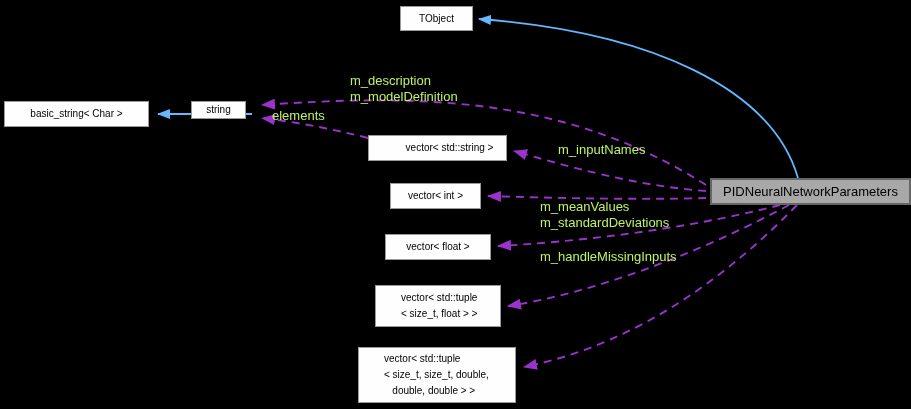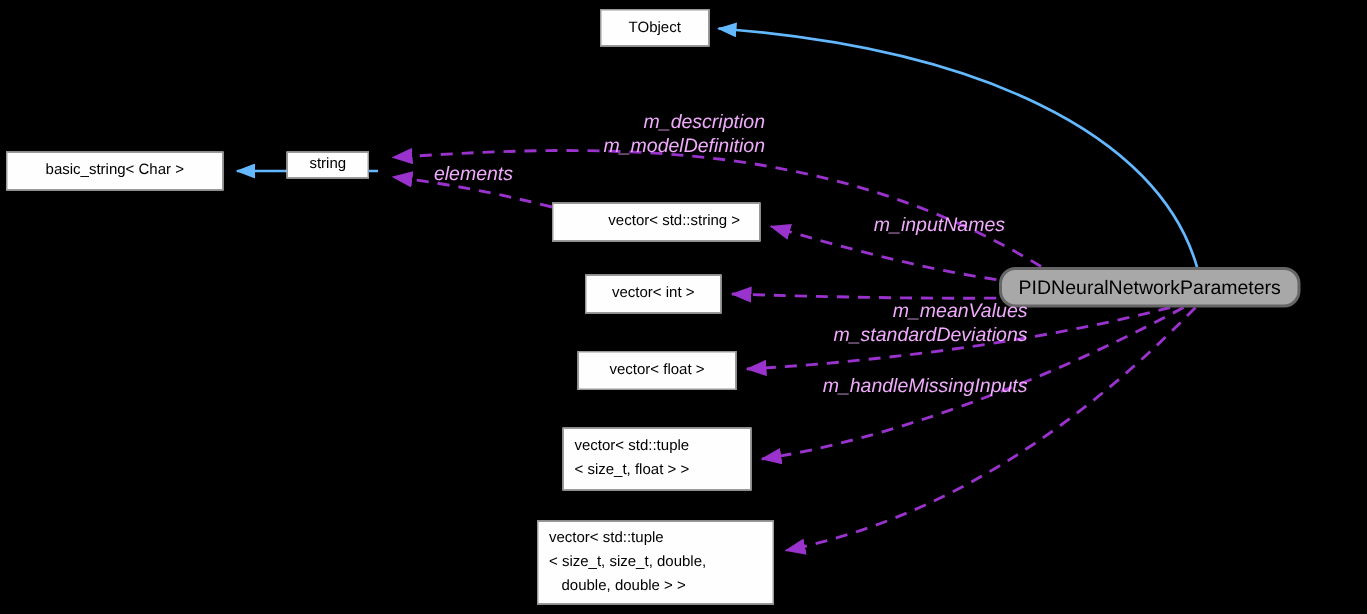--- a/index.html
+++ b/index.html
@@ -7,27 +7,27 @@
     position:relative;width:911px;height:409px;background:#000000;
     font-family:"Liberation Sans","DejaVu Sans",sans-serif;overflow:hidden;
   }
   #edges{position:absolute;left:0;top:0;pointer-events:none;}
   .node{
     position:absolute;background:#fefefe;border:1px solid #9a9a9a;
     color:#000;font-size:10px;line-height:16px;white-space:pre;
     display:flex;align-items:center;justify-content:center;text-align:center;
     box-sizing:border-box;cursor:pointer;
   }
-  .node.multiline{justify-content:flex-start;text-align:left;padding-left:7px;}
+  .node.multiline{justify-content:flex-start;text-align:left;padding-left:25px;}
   .node.main{
     background:#a8a8a8;border:2px solid #666666;font-size:13px;color:#000;
   }
   .edge-label{
-    position:absolute;color:#f0abfc;font-size:13px;line-height:15.5px;
-    text-align:right;white-space:pre;pointer-events:none;font-style:italic;
+    position:absolute;color:#bef264;font-size:13px;line-height:15.5px;
+    text-align:left;white-space:pre;pointer-events:none;
   }
 </style>
 </head>
 <body>
 
 <div id="canvas">
 
   <svg id="edges" width="911" height="409" viewBox="0 0 911 409">
     <defs>
       <marker id="arrow-blue" markerWidth="14" markerHeight="10" refX="12" refY="5" orient="auto" markerUnits="userSpaceOnUse">
@@ -62,21 +62,21 @@
 
   <div class="node" style="left:385px;top:234px;width:106px;height:26px;">vector&lt; float &gt;</div>
 
   <div class="node multiline" style="left:375px;top:285px;width:126px;height:42px;">vector&lt; std::tuple
 &lt; size_t, float &gt; &gt;</div>
 
   <div class="node multiline" style="left:358px;top:347px;width:158px;height:56px;">vector&lt; std::tuple
 &lt; size_t, size_t, double,
    double, double &gt; &gt;</div>
 
-  <div class="node main" style="left:666px;top:178px;width:201px;height:27px;border-radius:11px;">PIDNeuralNetworkParameters</div>
+  <div class="node main" style="left:710px;top:178px;width:201px;height:27px;">PIDNeuralNetworkParameters</div>
 
   <div class="edge-label" style="left:350px;top:73px;width:160px;">m_description
 m_modelDefinition</div>
 
   <div class="edge-label" style="left:272px;top:108px;width:70px;">elements</div>
 
   <div class="edge-label" style="left:558px;top:142px;width:112px;">m_inputNames</div>
 
 
   <div class="edge-label" style="left:540px;top:199px;width:145px;">m_meanValues

